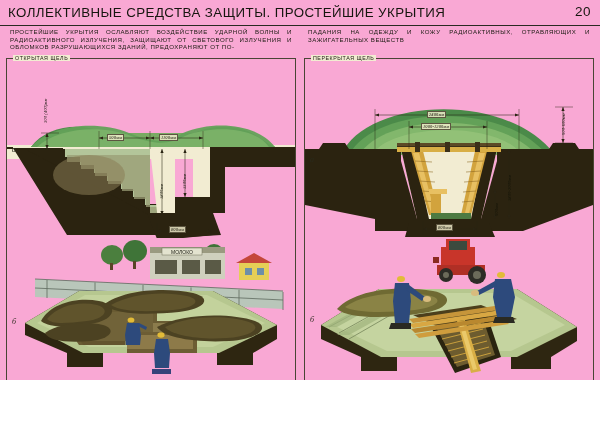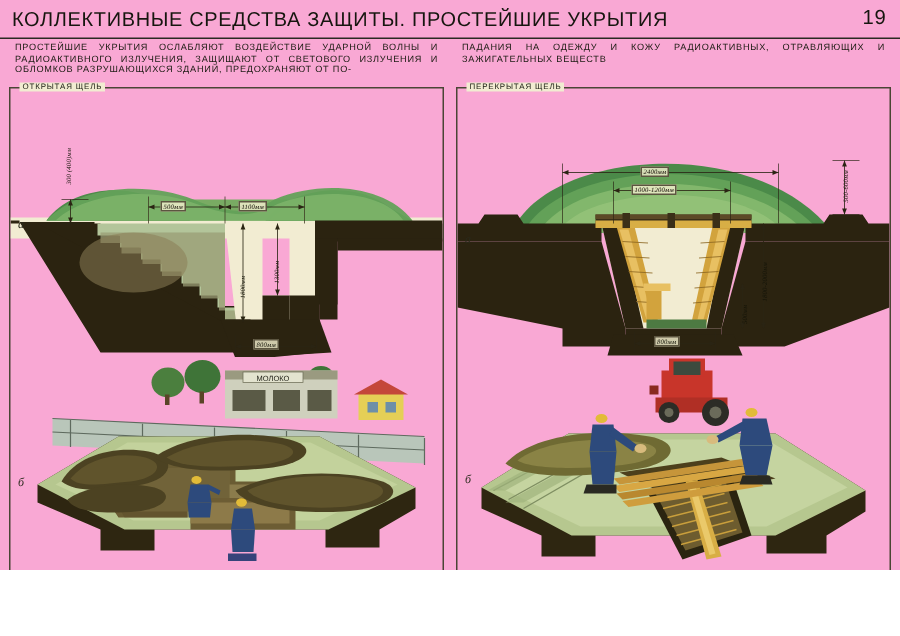--- a/index.html
+++ b/index.html
@@ -97,21 +97,21 @@
   svg{display:block;}
   .nosel{user-select:none;}
 </style>
 </head>
 <body>
 
 <div class="poster nosel">
 
   <div class="hdr">
     <div class="hdr-title">КОЛЛЕКТИВНЫЕ СРЕДСТВА ЗАЩИТЫ. ПРОСТЕЙШИЕ УКРЫТИЯ</div>
-    <div class="hdr-page">19</div>
+    <div class="hdr-page">20</div>
   </div>
 
   <div class="intro intro-l">ПРОСТЕЙШИЕ УКРЫТИЯ ОСЛАБЛЯЮТ ВОЗДЕЙСТВИЕ УДАРНОЙ ВОЛНЫ И РАДИОАКТИВНОГО ИЗЛУЧЕНИЯ, ЗАЩИЩАЮТ ОТ СВЕТОВОГО ИЗЛУЧЕНИЯ И ОБЛОМКОВ РАЗРУШАЮЩИХСЯ ЗДАНИЙ, ПРЕДОХРАНЯЮТ ОТ ПО-</div>
   <div class="intro intro-r">ПАДАНИЯ НА ОДЕЖДУ И КОЖУ РАДИОАКТИВНЫХ, ОТРАВЛЯЮЩИХ И ЗАЖИГАТЕЛЬНЫХ ВЕЩЕСТВ</div>
 
   <div class="panel panel-l">
     <div class="panel-label">ОТКРЫТАЯ ЩЕЛЬ</div>
 
     <svg width="288" height="175" viewBox="0 0 288 175" style="position:absolute;left:0;top:4px;">
 

